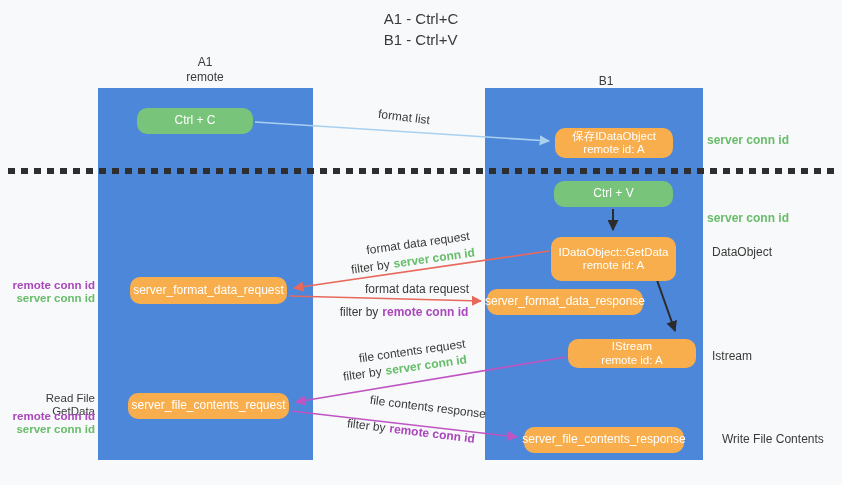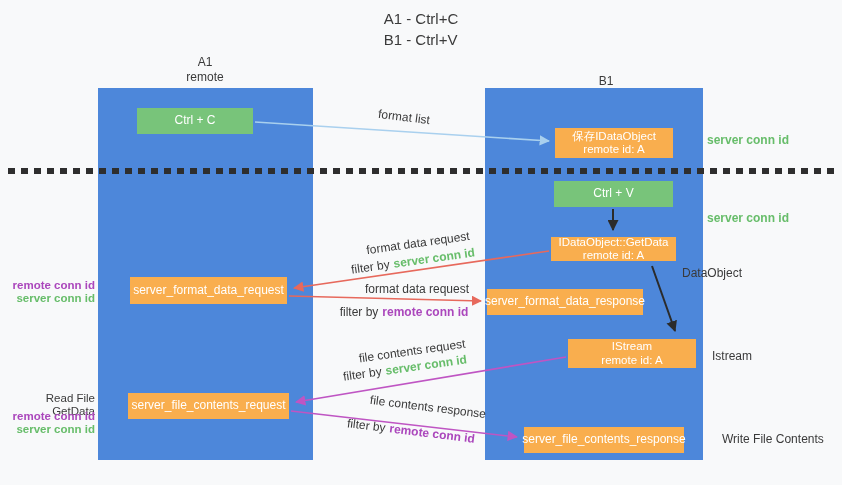--- a/index.html
+++ b/index.html
@@ -13,21 +13,21 @@
   .lane{background:#4d87da;top:88px;height:372px;}
   .lane-left{left:98px;width:215px;}
   .lane-right{left:485px;width:218px;}
   .lane-header{top:55px;width:120px;text-align:center;font-size:12px;line-height:15px;}
   .dotted{
     top:168px;left:8px;width:828px;height:6px;
     background:repeating-linear-gradient(90deg,#2e2e2e 0 7px,transparent 7px 13px);
   }
   .node{
     display:flex;flex-direction:column;align-items:center;justify-content:center;
-    color:#ffffff;font-size:12px;line-height:13.5px;text-align:center;box-sizing:border-box;
+    color:#ffffff;font-size:12px;line-height:13.5px;text-align:center;box-sizing:border-box;border-radius:10px;
   }
   .node.two{font-size:11.5px;}
   .green{background:#78c47a;}
   .orange{background:#f9ae4e;}
   .lbl{font-size:12px;white-space:nowrap;}
   .lbl-c{transform:translate(-50%,-50%);}
   .rot-up{transform:translate(-50%,-50%) rotate(-8deg);}
   .rot-dn{transform:translate(-50%,-50%) rotate(7deg);}
   .filter{display:inline-flex;gap:4px;align-items:baseline;}
   .tg{color:#67bd6a;font-weight:bold;}
@@ -92,21 +92,21 @@
 
   <div class="abs node orange two" style="left:555px;top:128px;width:118px;height:30px;">
     <span>保存IDataObject</span>
     <span>remote id: A</span>
   </div>
 
   <div class="abs node green" style="left:554px;top:181px;width:119px;height:26px;">
     <span>Ctrl + V</span>
   </div>
 
-  <div class="abs node orange two" style="left:551px;top:237px;width:125px;height:24px;text-align:right;">
+  <div class="abs node orange two" style="left:551px;top:237px;width:125px;height:44px;text-align:right;">
     <span>IDataObject::GetData</span>
     <span>remote id: A</span>
   </div>
 
   <div class="abs node orange" style="left:130px;top:277px;width:157px;height:27px;">
     <span>server_format_data_request</span>
   </div>
 
   <div class="abs node orange" style="left:487px;top:289px;width:156px;height:26px;">
     <span>server_format_data_response</span>
@@ -154,21 +154,21 @@
   <div class="abs lbl rot-dn" style="left:428px;top:407px;">file contents response</div>
   <div class="abs lbl rot-dn" style="left:411px;top:431px;">
     <span class="filter">
         <span>filter by</span>
         <span class="tp">remote conn id</span>
       </span>
   </div>
 
   <div class="abs side tg" style="left:707px;top:133px;">server conn id</div>
   <div class="abs side tg" style="left:707px;top:211px;">server conn id</div>
-  <div class="abs side" style="left:682px;top:245px;margin-top:21px;">DataObject</div>
+  <div class="abs side" style="left:712px;top:245px;">DataObject</div>
   <div class="abs side" style="left:712px;top:349px;">Istream</div>
   <div class="abs side" style="left:712px;top:432px;margin-left:10px;">Write File Contents</div>
 
   <div class="abs side-left" style="top:279px;">
     <div class="tp">remote conn id</div>
     <div class="tg">server conn id</div>
   </div>
   <div class="abs side-left" style="top:392px;">Read File GetData</div>
   <div class="abs side-left" style="top:410px;">
     <div class="tp">remote conn id</div>

